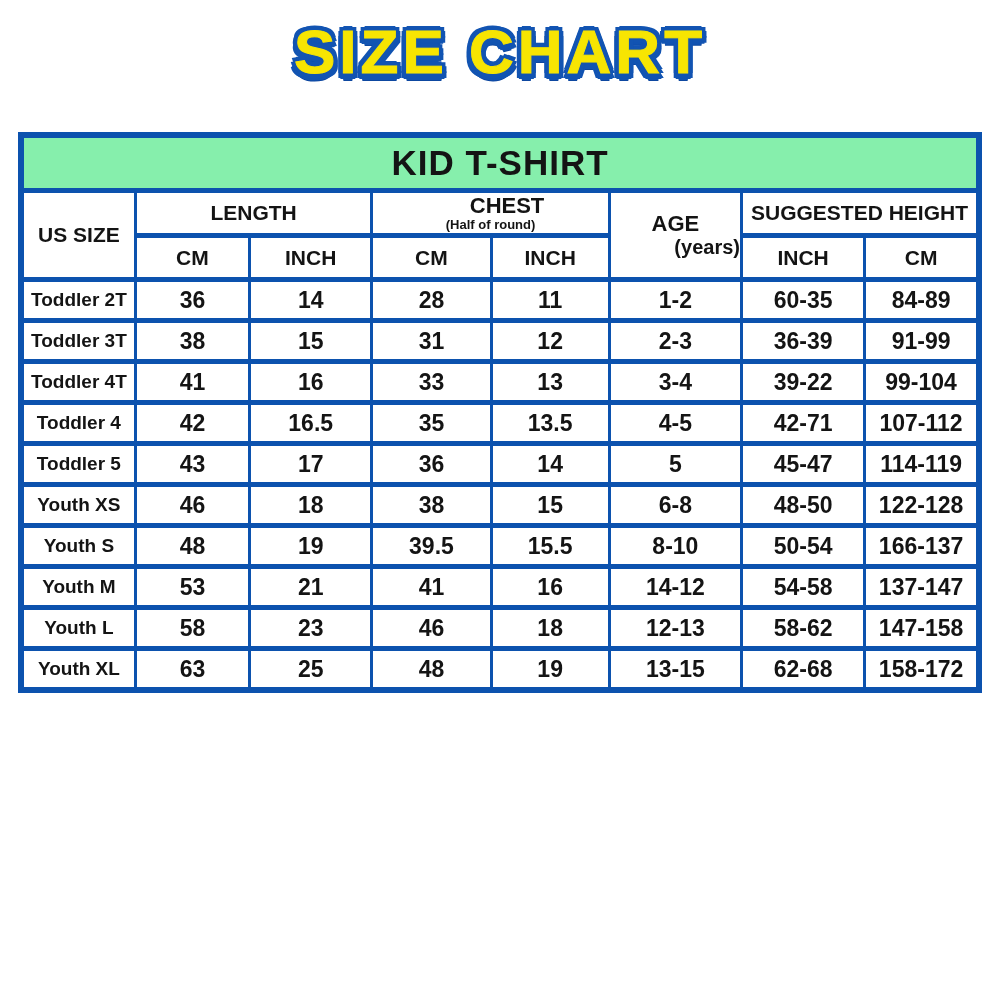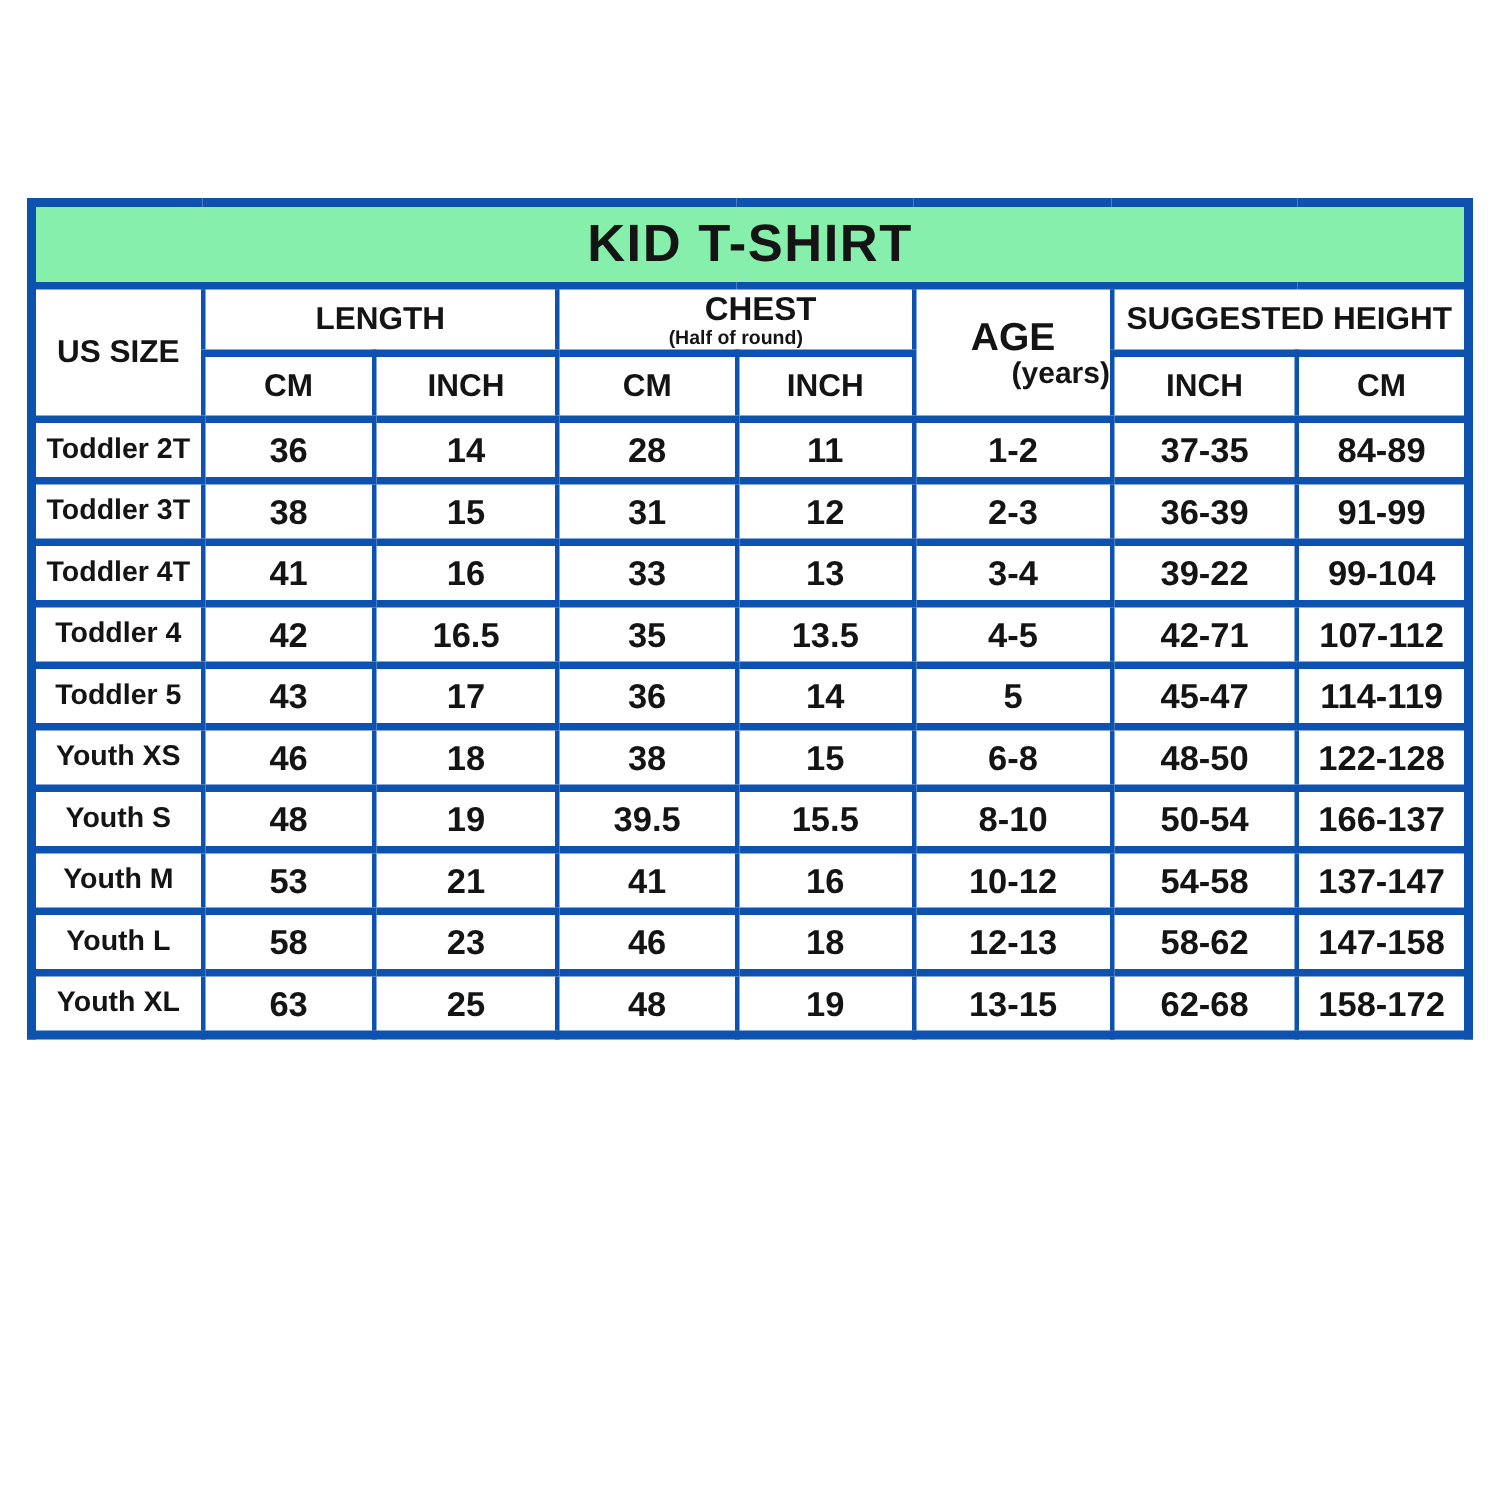--- a/index.html
+++ b/index.html
@@ -59,30 +59,31 @@
     color: #fce81a;
     height: 50px;
     font-size: 35px;
     letter-spacing: 1px;
   }
   tr.head-top td { height: 40px; font-size: 21px; }
   tr.head-sub td { height: 39px; font-size: 21px; }
   td.us-size { font-size: 21px; }
   .chest-main { font-size: 22px; line-height: 1.0; margin-left: 33px; }
   .chest-sub  { font-size: 13px; line-height: 1.0; margin-top: 1px; }
-  .age-main   { font-size: 26px; line-height: 1.1; }
+  .age-main   { font-size: 22px; line-height: 1.1; }
   .age-sub    { font-size: 20px; line-height: 1.1; text-align: right; }
   tr.data-row td { height: 36px; font-size: 23px; }
   tr.data-row td.label { font-size: 19px; }
 </style>
 </head>
 <body>
 
 <div class="page">
 
+  <h1 class="title">SIZE CHART</h1>
 
   <table class="size-table">
     <colgroup>
       <col style="width:11.93%">
         <col style="width:11.93%">
         <col style="width:12.76%">
         <col style="width:12.45%">
       <col style="width:12.34%">
         <col style="width:13.80%">
         <col style="width:12.86%">
@@ -116,21 +117,21 @@
         <td>CM</td>
       </tr>
 
       <tr class="data-row">
         <td class="label">Toddler 2T</td>
         <td>36</td>
         <td>14</td>
         <td>28</td>
         <td>11</td>
         <td>1-2</td>
-        <td>37-35</td>
+        <td>60-35</td>
         <td>84-89</td>
       </tr>
 
       <tr class="data-row">
         <td class="label">Toddler 3T</td>
         <td>38</td>
         <td>15</td>
         <td>31</td>
         <td>12</td>
         <td>2-3</td>
@@ -192,21 +193,21 @@
         <td>50-54</td>
         <td>166-137</td>
       </tr>
 
       <tr class="data-row">
         <td class="label">Youth M</td>
         <td>53</td>
         <td>21</td>
         <td>41</td>
         <td>16</td>
-        <td>10-12</td>
+        <td>14-12</td>
         <td>54-58</td>
         <td>137-147</td>
       </tr>
 
       <tr class="data-row">
         <td class="label">Youth L</td>
         <td>58</td>
         <td>23</td>
         <td>46</td>
         <td>18</td>

